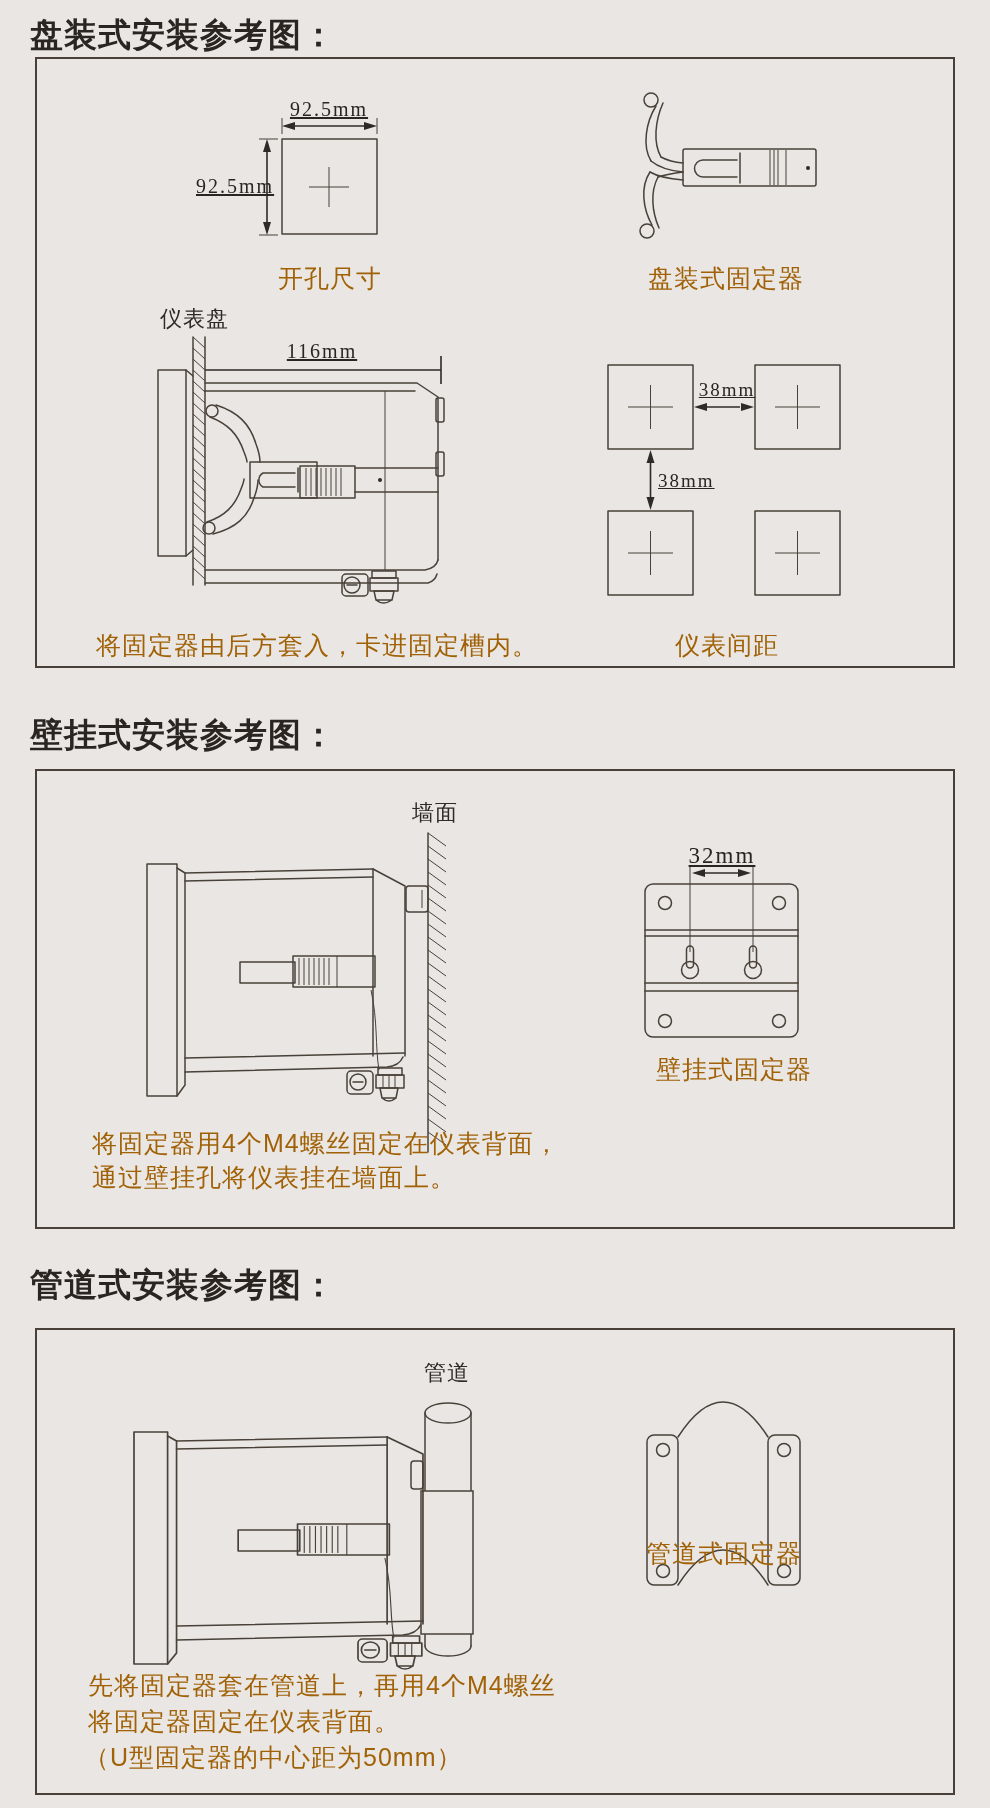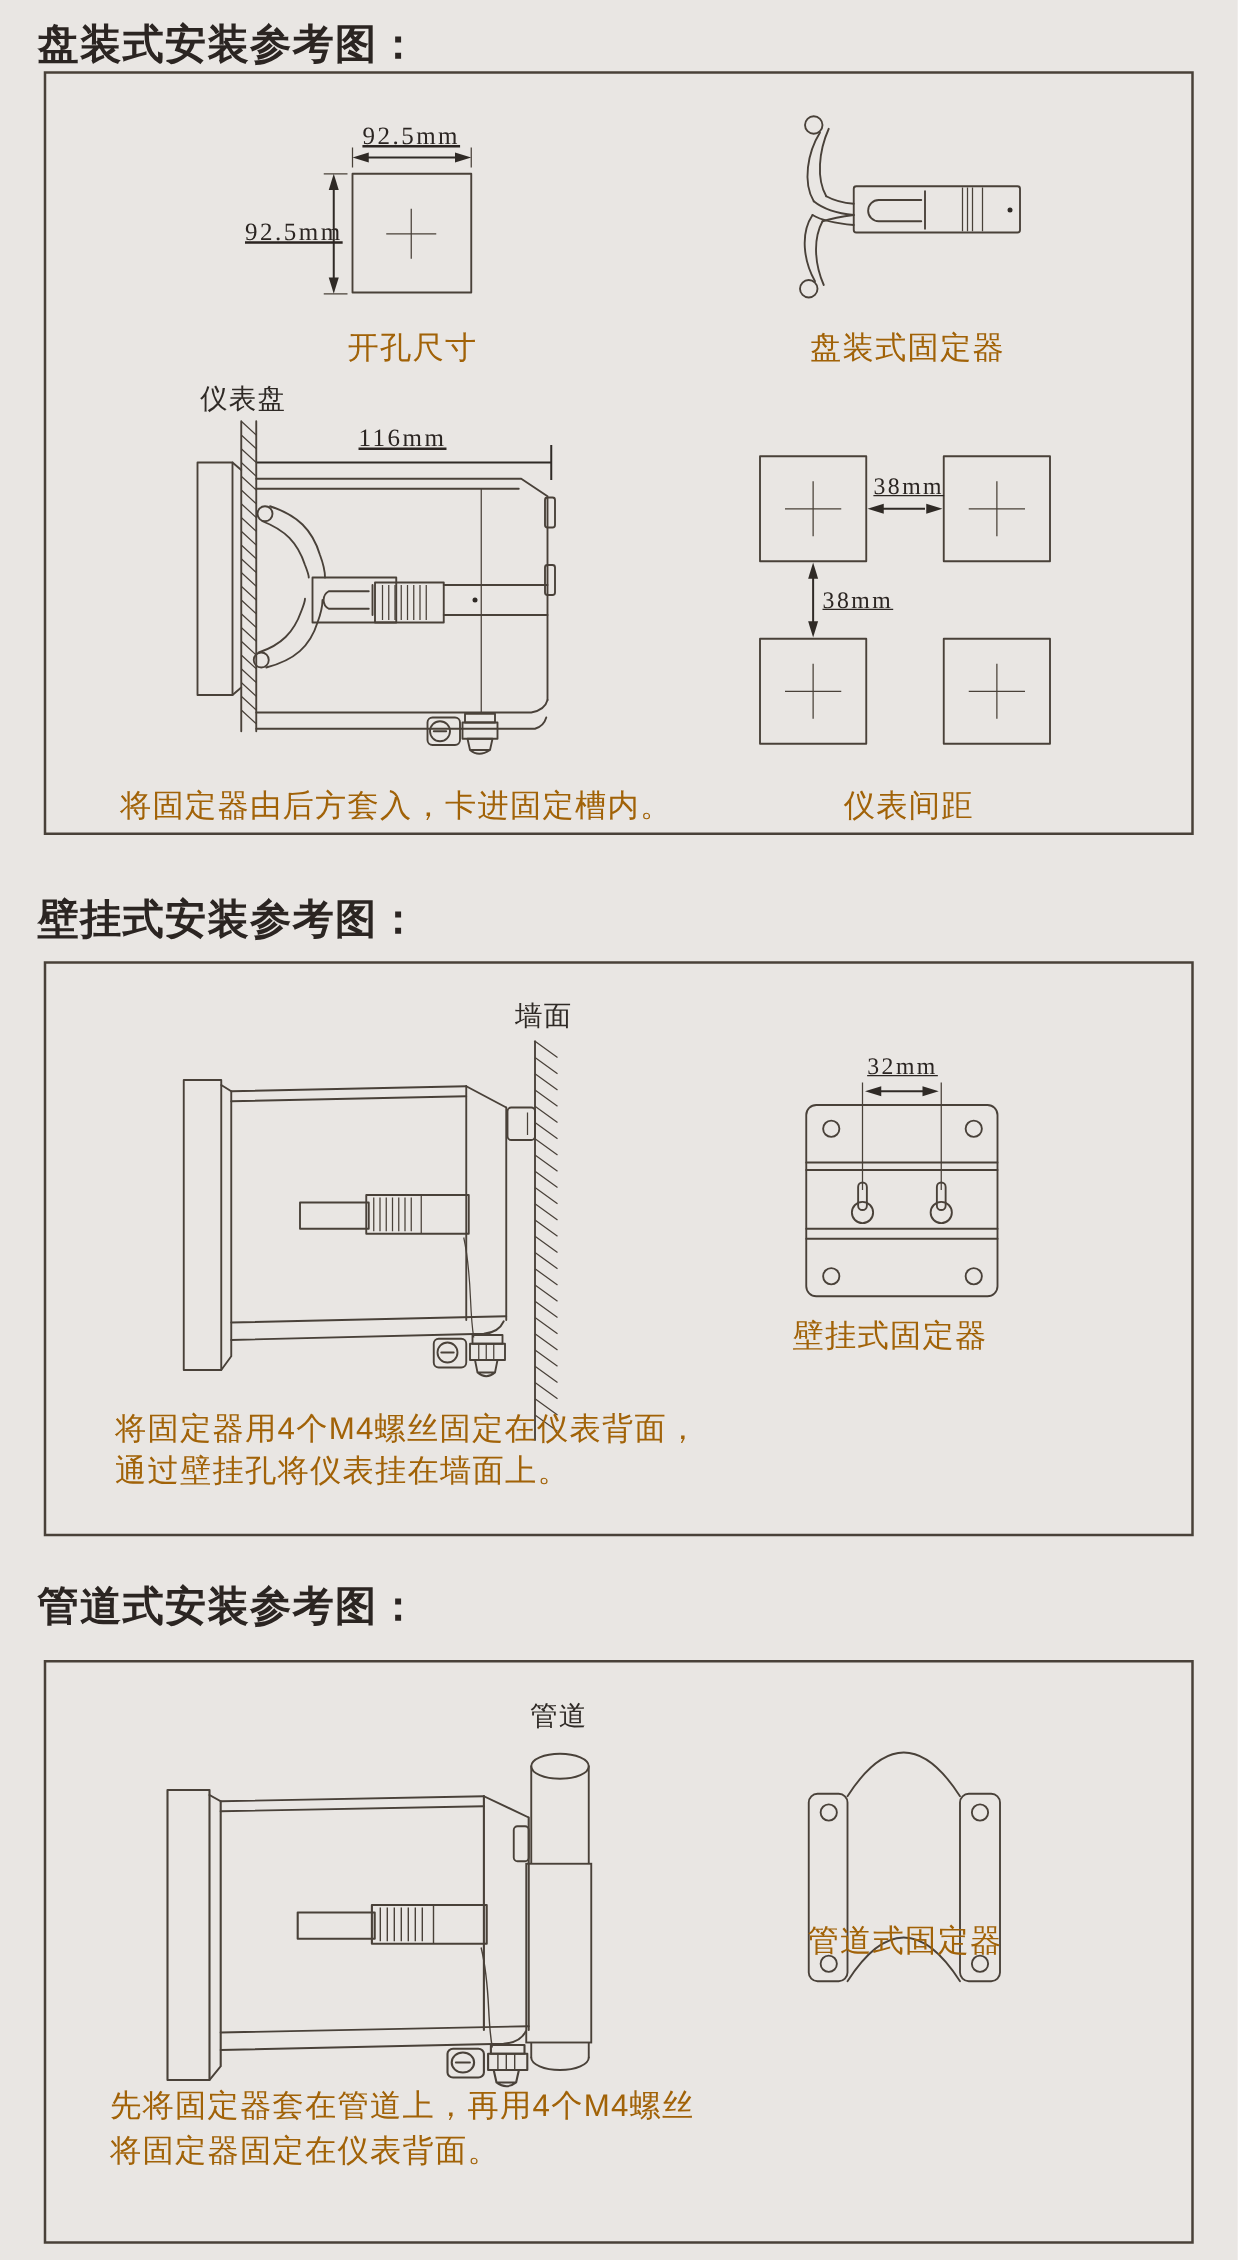--- a/index.html
+++ b/index.html
@@ -206,24 +206,25 @@
   <div class="lbl cap ctr" style="left:626px;top:264px;width:200px;">盘装式固定器</div>
   <div class="lbl small" style="left:160px;top:306px;">仪表盘</div>
   <div class="lbl dim ctr" style="left:262px;top:340px;width:120px;">116mm</div>
   <div class="lbl dim ctr" style="left:667px;top:379px;width:120px;font-size:19px;">38mm</div>
   <div class="lbl dim" style="left:658px;top:470px;font-size:19px;">38mm</div>
   <div class="lbl cap" style="left:96px;top:631px;">将固定器由后方套入，卡进固定槽内。</div>
   <div class="lbl cap ctr" style="left:627px;top:631px;width:200px;">仪表间距</div>
 
   <div class="lbl title" style="left:30px;top:716px;">壁挂式安装参考图：</div>
   <div class="lbl small ctr" style="left:385px;top:800px;width:100px;">墙面</div>
-  <div class="lbl dim ctr" style="left:662px;top:843px;width:120px;font-size:19px;">32mm</div>
-  <div class="lbl cap ctr" style="left:612px;top:1055px;width:200px;">壁挂式固定器</div>
+  <div class="lbl dim ctr" style="left:662px;top:843px;width:120px;font-size:23px;">32mm</div>
+  <div class="lbl cap ctr" style="left:634px;top:1055px;width:200px;">壁挂式固定器</div>
   <div class="lbl cap" style="left:92px;top:1129px;">将固定器用4个M4螺丝固定在仪表背面，</div>
   <div class="lbl cap" style="left:92px;top:1163px;">通过壁挂孔将仪表挂在墙面上。</div>
 
   <div class="lbl title" style="left:30px;top:1266px;">管道式安装参考图：</div>
   <div class="lbl small ctr" style="left:397px;top:1360px;width:100px;">管道</div>
   <div class="lbl cap ctr" style="left:624px;top:1539px;width:200px;">管道式固定器</div>
   <div class="lbl cap" style="left:88px;top:1671px;">先将固定器套在管道上，再用4个M4螺丝</div>
   <div class="lbl cap" style="left:88px;top:1707px;">将固定器固定在仪表背面。</div>
+  <div class="lbl cap" style="left:84px;top:1743px;">（U型固定器的中心距为50mm）</div>
 
 </div>
 
 </body></html>

